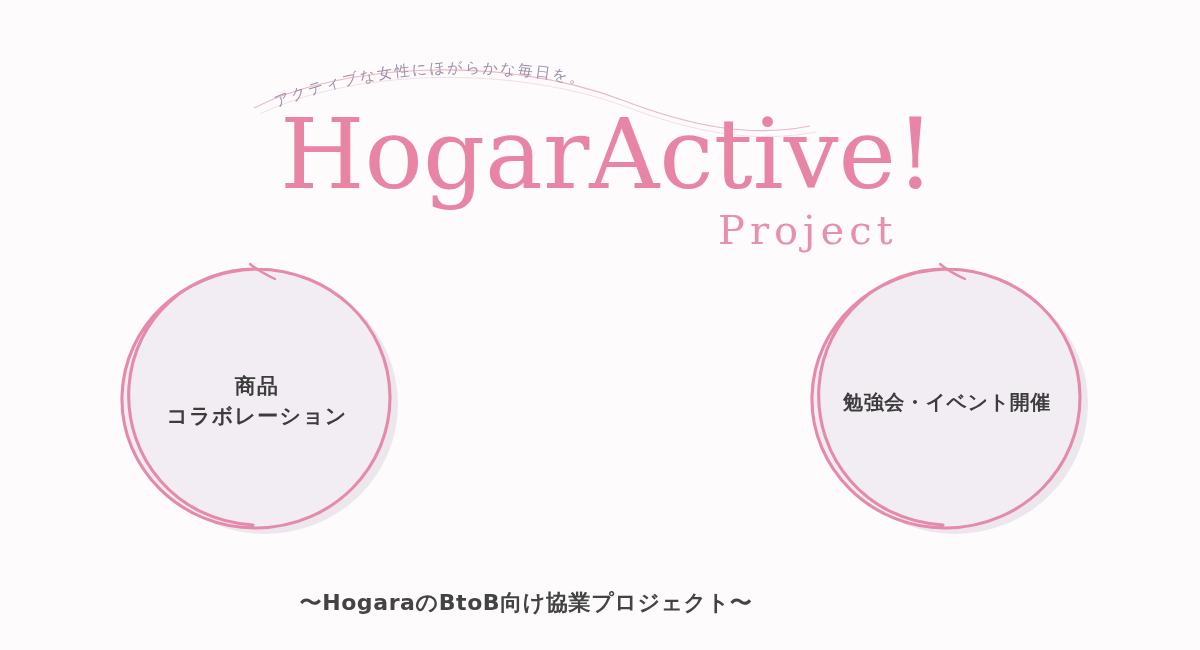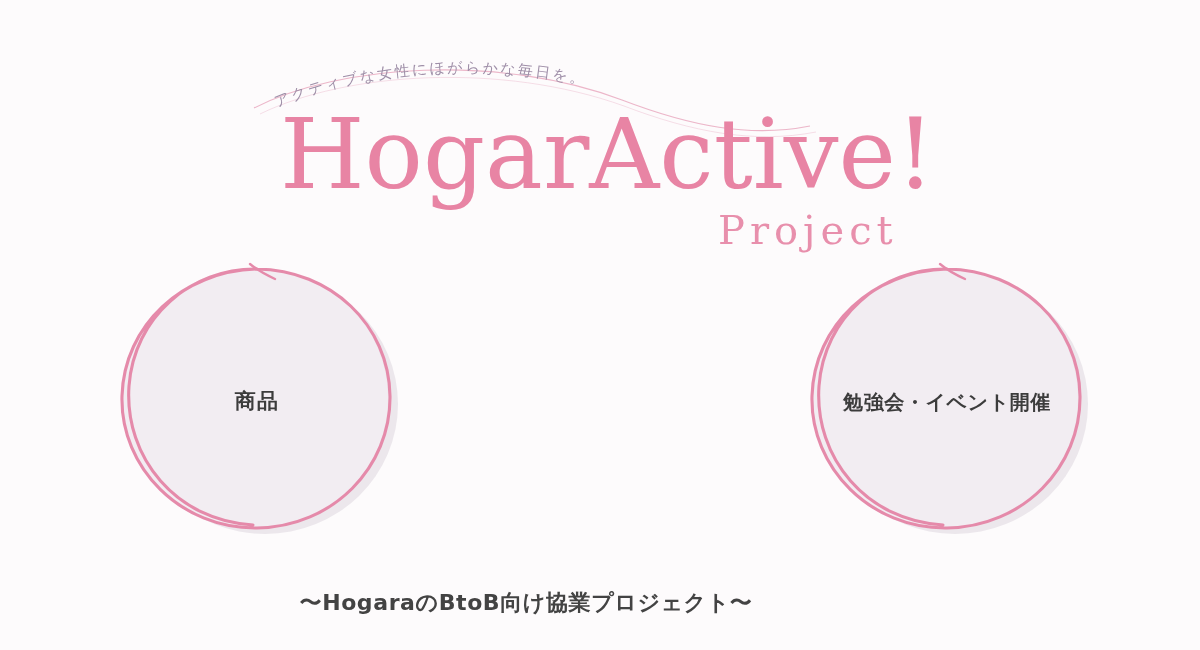--- a/index.html
+++ b/index.html
@@ -151,20 +151,21 @@
       <svg class="circle-svg" viewBox="0 0 300 280">
         <ellipse cx="158" cy="142" rx="133" ry="130" fill="#ece7ec"></ellipse>
         <ellipse cx="148" cy="136" rx="133" ry="130" fill="#f2edf2"></ellipse>
         <path d="M 150,7 C 76,9 17,63 15,134 C 13,206 74,267 150,266
                  C 226,265 284,205 283,134 C 282,63 224,8 150,7
                  C 84,6 27,55 22,124 C 17,196 70,259 146,263" fill="none" stroke="#e58aaa" stroke-width="3.1" stroke-linecap="round"></path>
         <path d="M 168,17 C 157,12 149,7 143,2" fill="none" stroke="#e58aaa" stroke-width="2.4" stroke-linecap="round"></path>
       </svg>
       <div class="circle-label">
         <span class="line">商品</span>
+        <span class="line">コラボレーション</span>
       </div>
     </div>
 
 
     <div class="circle-item pos-2">
       <svg class="circle-svg" viewBox="0 0 300 280">
         <ellipse cx="158" cy="142" rx="133" ry="130" fill="#ece7ec"></ellipse>
         <ellipse cx="148" cy="136" rx="133" ry="130" fill="#f2edf2"></ellipse>
         <path d="M 150,7 C 76,9 17,63 15,134 C 13,206 74,267 150,266
                  C 226,265 284,205 283,134 C 282,63 224,8 150,7

